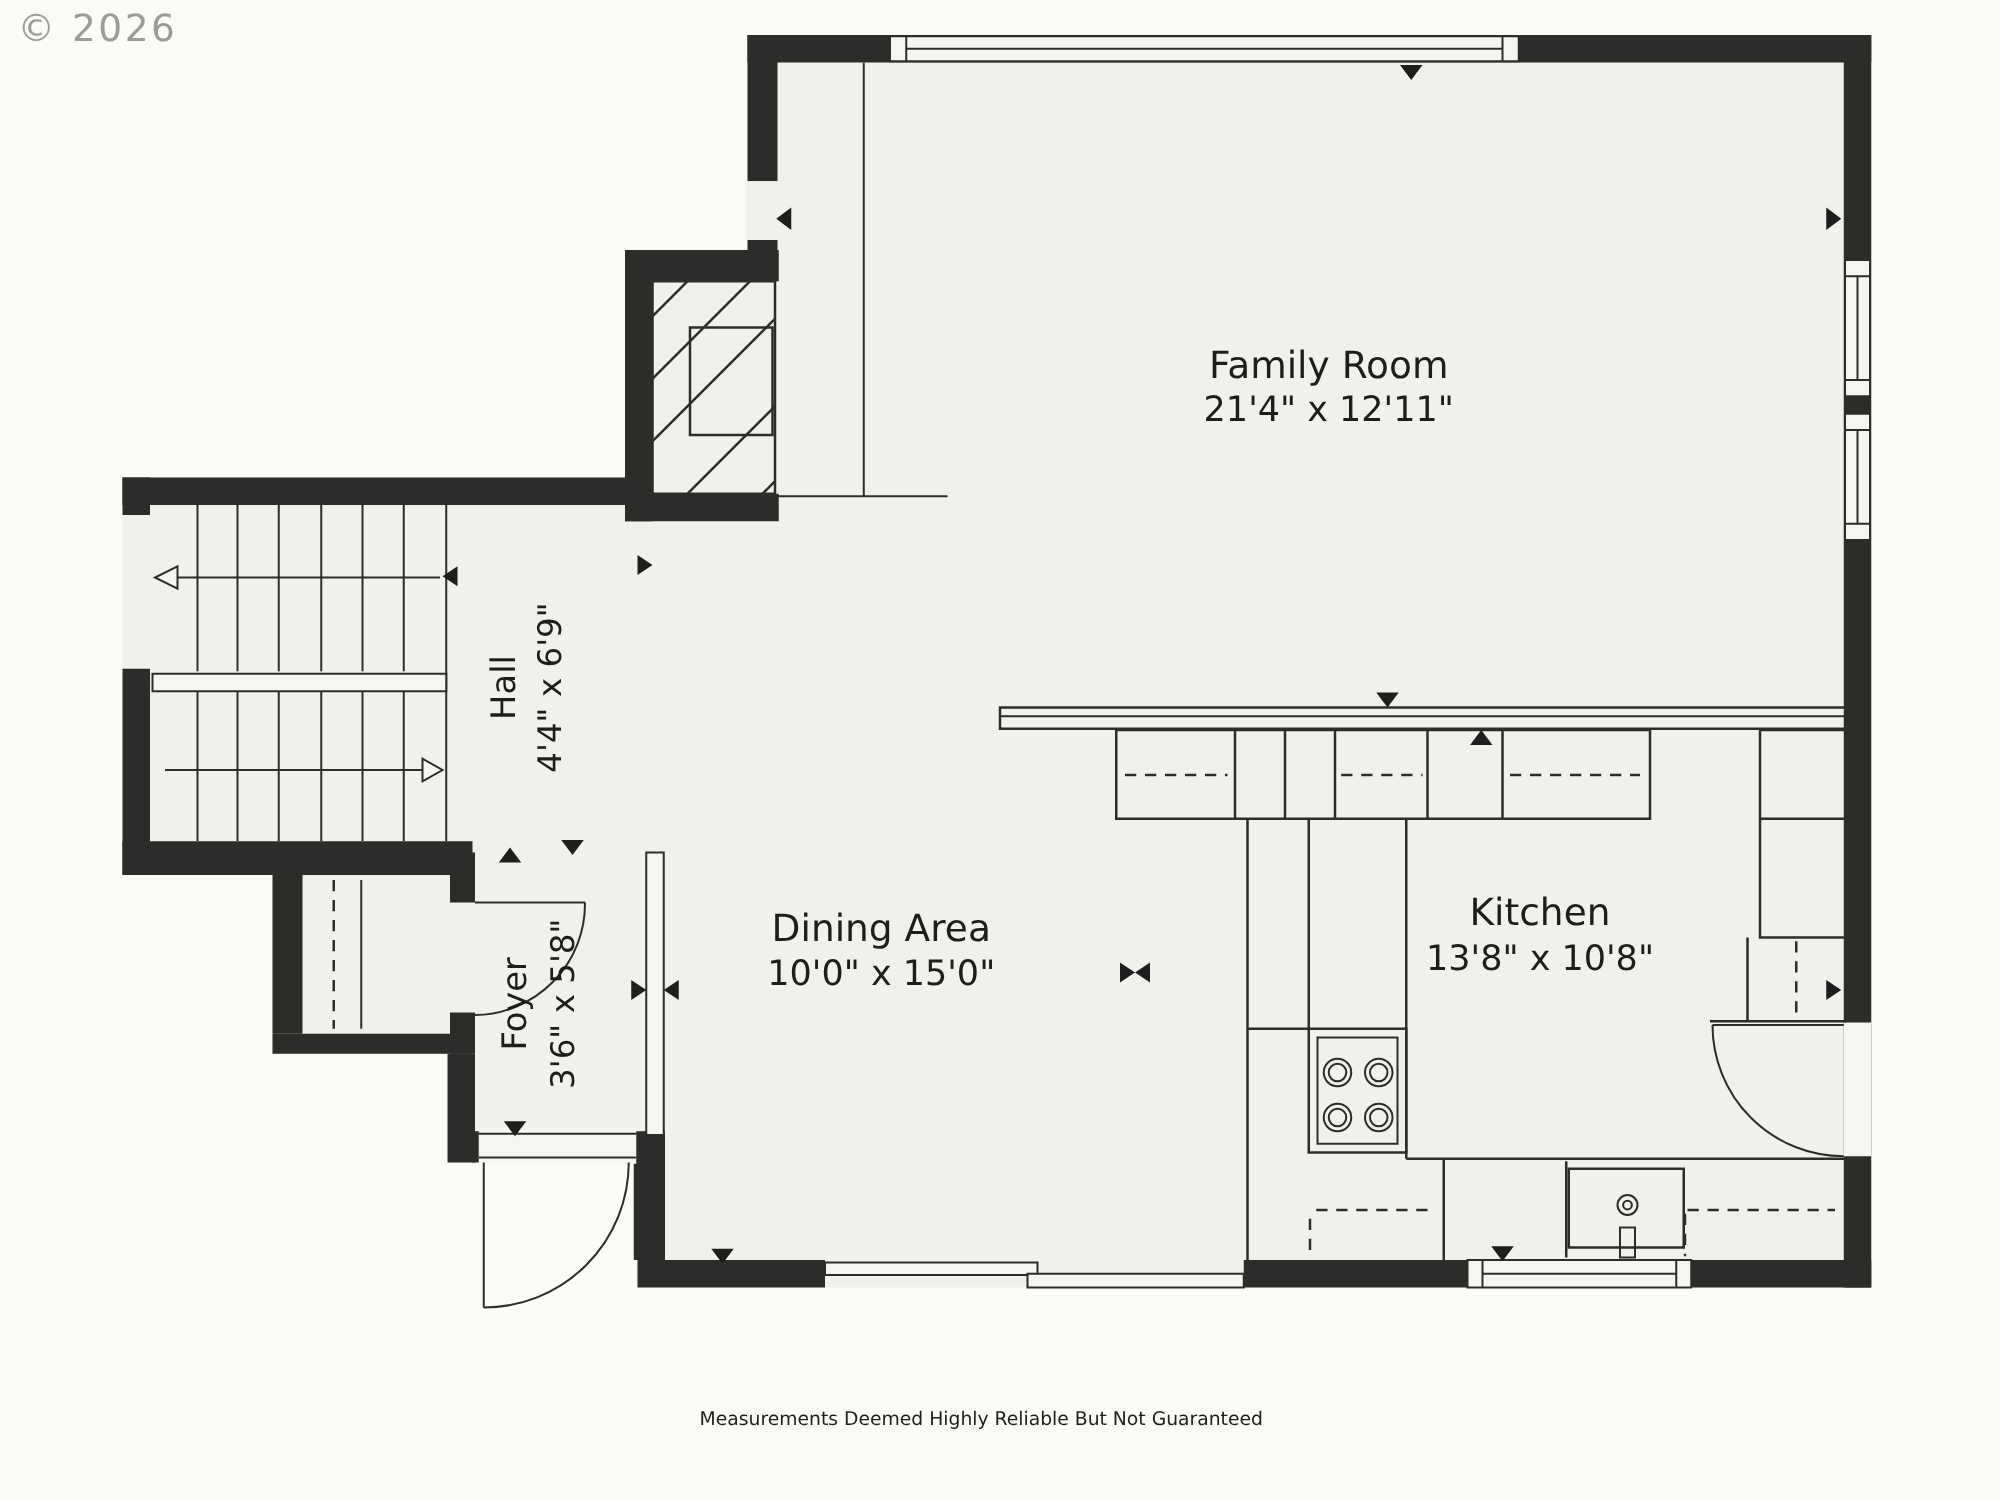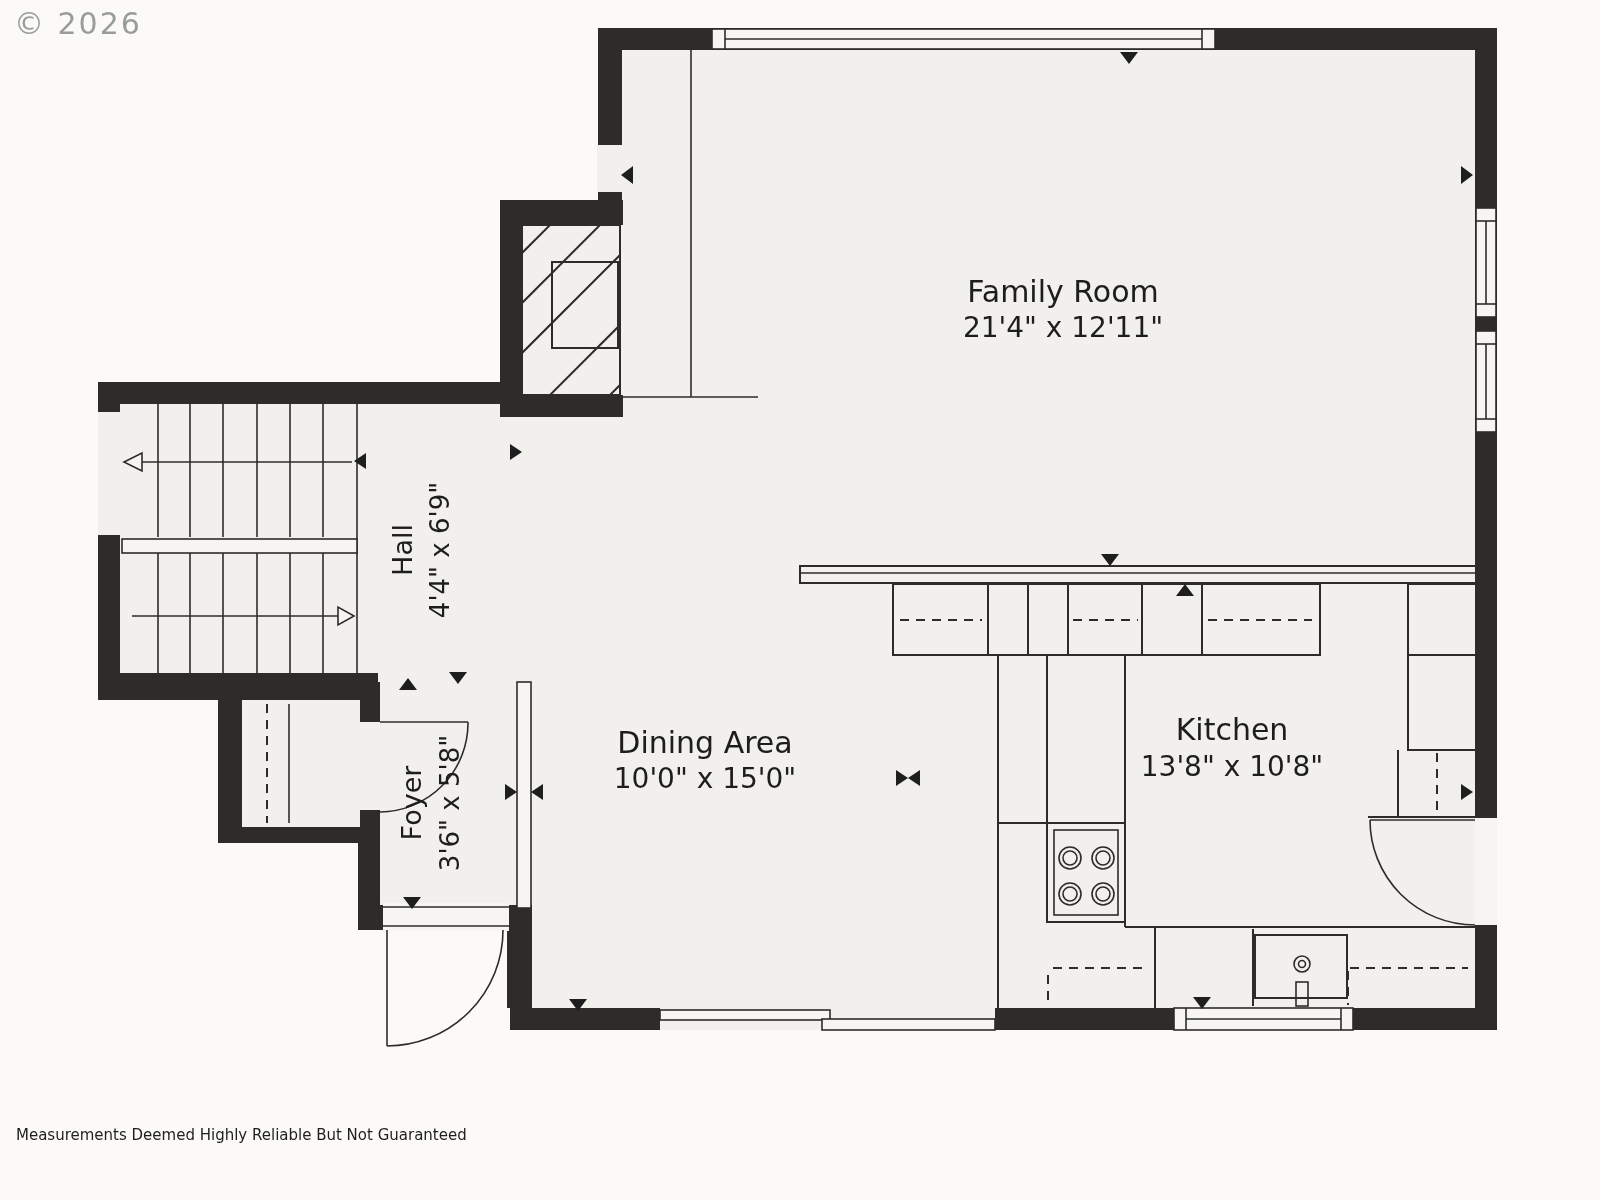--- a/index.html
+++ b/index.html
@@ -13,22 +13,22 @@
   svg{display:block;}
   .room-name{font-size:30px;fill:#1d1d1b;}
   .room-dims{font-size:28px;fill:#1d1d1b;}
   .room-name-sm{font-size:27px;fill:#1d1d1b;}
   .room-dims-sm{font-size:26px;fill:#1d1d1b;}
   .copyright{
     position:absolute;top:6px;left:14px;
     font-size:30px;color:#8f948f;letter-spacing:2px;opacity:.9;
   }
   .footer{
-    position:absolute;top:1126px;left:16px;width:1570px;
-    font-size:15px;color:#1e1e1c;
+    position:absolute;top:1126px;left:0;width:1570px;
+    text-align:center;font-size:15px;color:#1e1e1c;
   }
   .thin{stroke:#2d2c2b;stroke-width:2;fill:none;}
   .thin15{stroke:#2d2c2b;stroke-width:1.6;fill:none;}
   .dash{stroke:#2d2c2b;stroke-width:2;fill:none;stroke-dasharray:9 7;}
   .wallfill{fill:#2d2c2b;}
   .floorfill{fill:#f1f0ec;}
   .whitefill{fill:#f6f5f2;}
   .mark{fill:#1e1e1e;}
 </style>
 </head>

